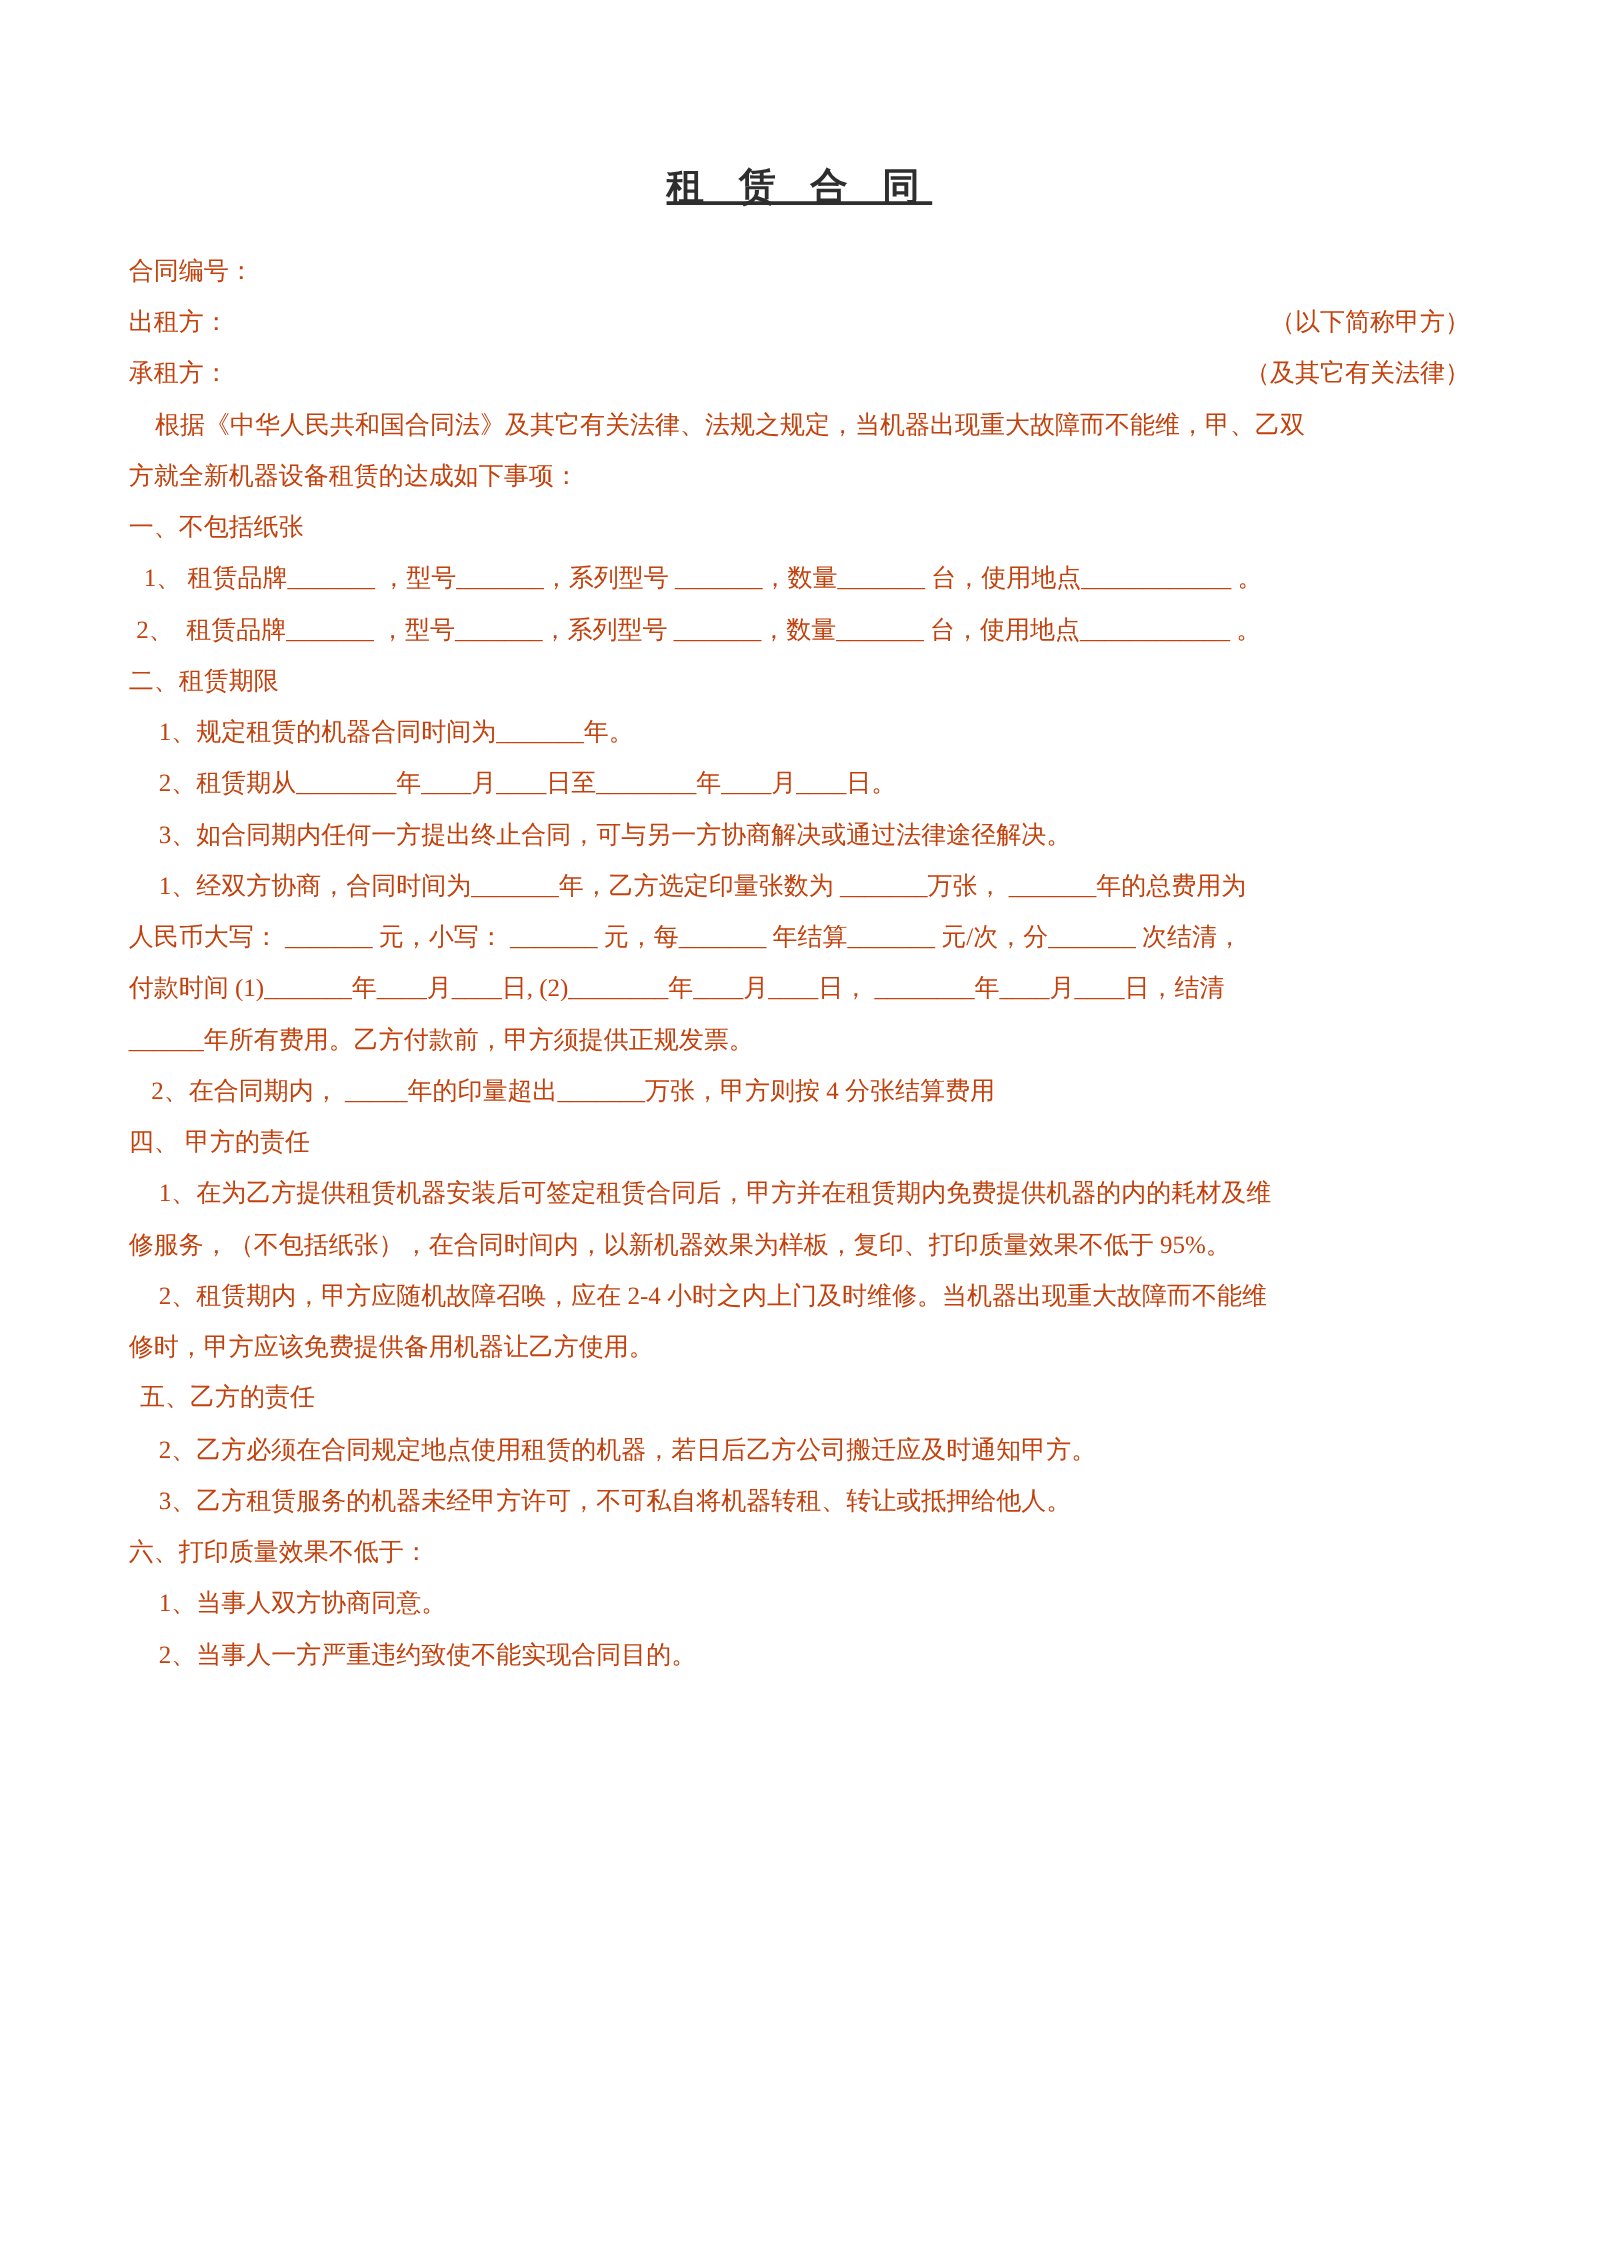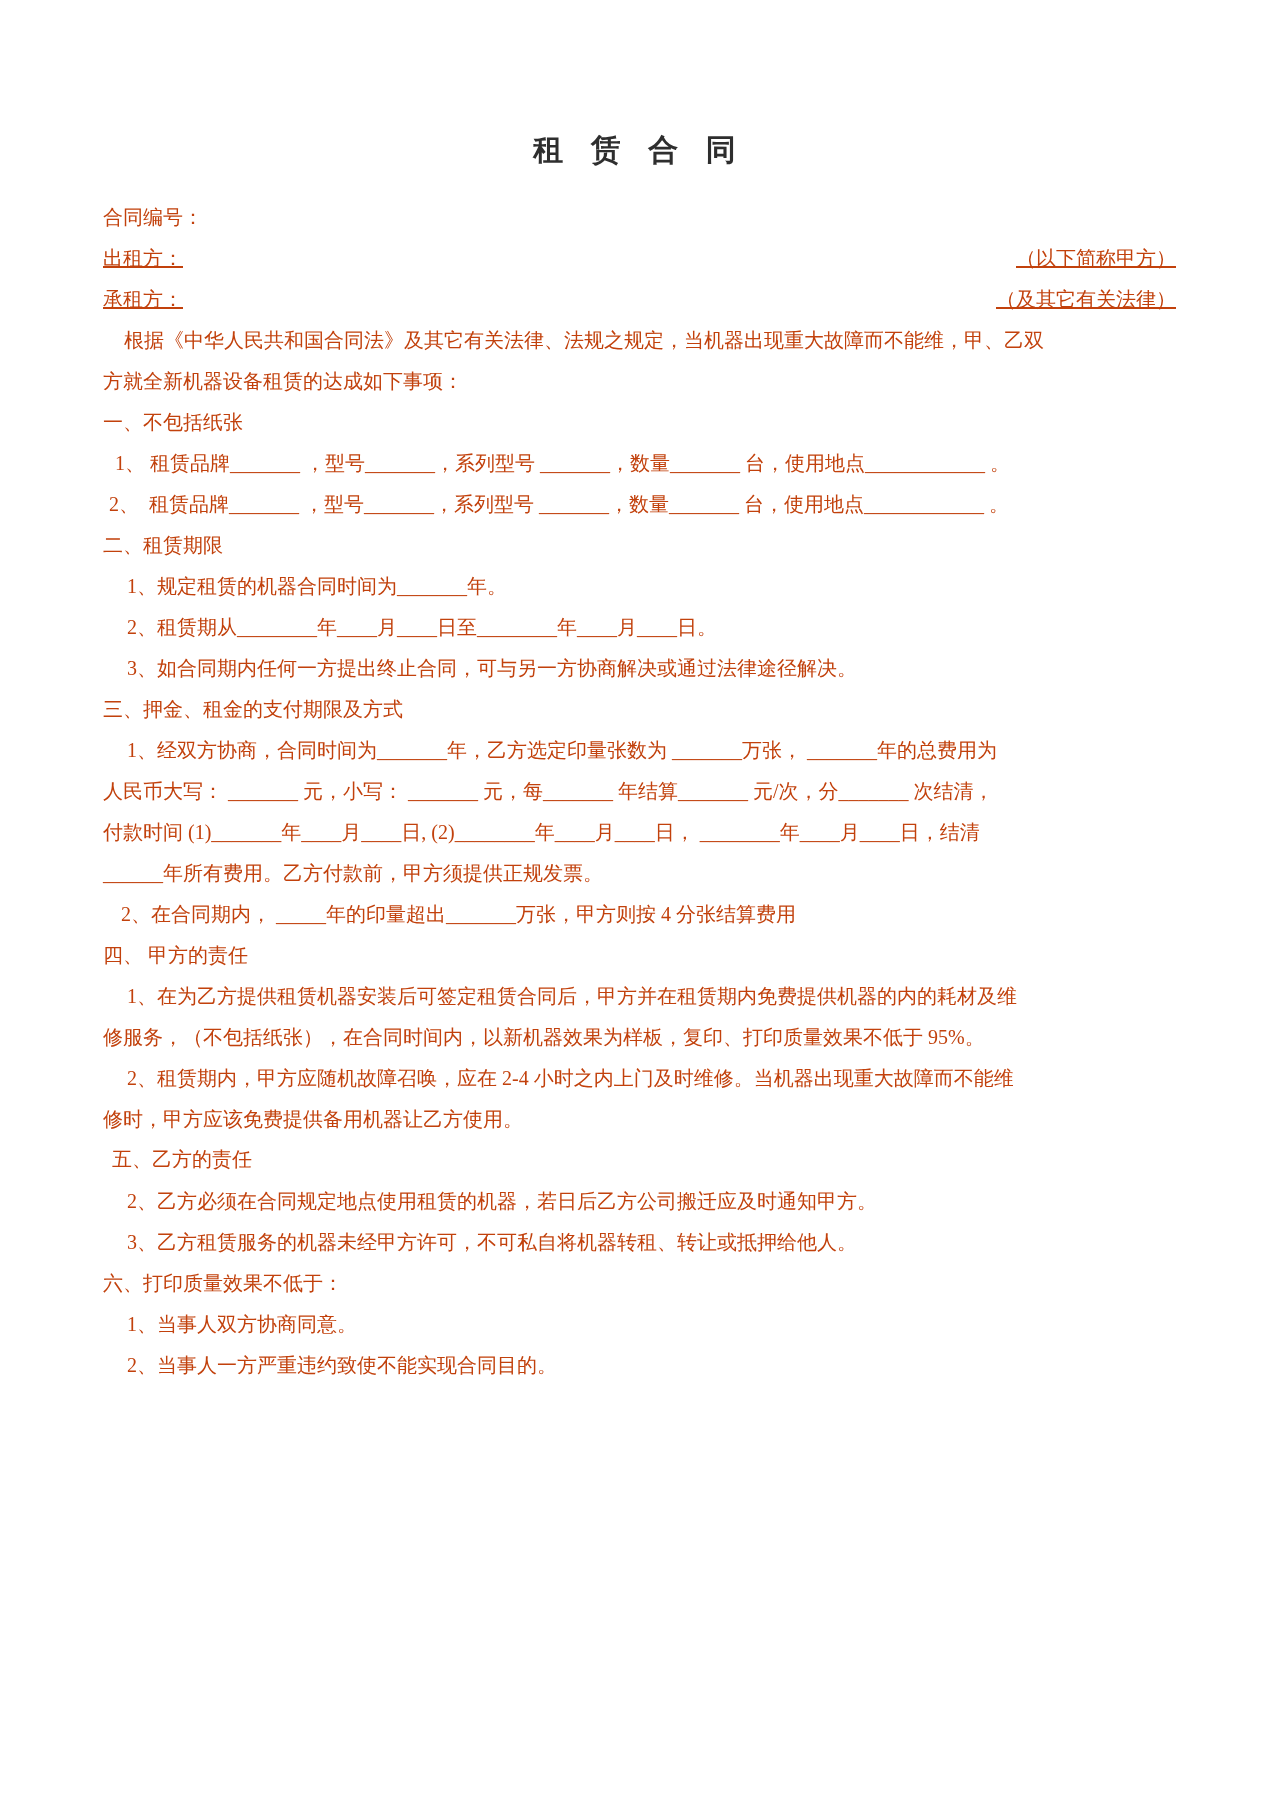--- a/index.html
+++ b/index.html
@@ -21,32 +21,32 @@
     overflow: hidden;
   }
   .title {
     margin: 0 0 22px 0;
     text-align: center;
     font-size: 30px;
     font-weight: bold;
     line-height: 50px;
     letter-spacing: 10px;
     color: #2e2e2e;
+    text-decoration: underline;
   }
   .ln {
     font-size: 20px;
     line-height: 41px;
     white-space: pre;
     color: #c2410c;
   }
   .row {
     display: flex;
     justify-content: space-between;
     align-items: flex-end;
-    text-decoration: underline;
   }
   .i03 { padding-left: 6px; }
   .i05 { padding-left: 9px; font-family: Liberation Mono, monospace; }
   .i06 { padding-left: 12px; }
   .i09 { padding-left: 18px; }
   .i10 { padding-left: 21px; }
   .i12 { padding-left: 24px; }
 </style>
 </head>
 <body>
@@ -72,21 +72,20 @@
 
   <div class="ln">一、不包括纸张</div>
   <div class="ln i06">1、 租赁品牌_______ ，型号_______，系列型号 _______，数量_______ 台，使用地点____________ 。</div>
   <div class="ln i03">2、  租赁品牌_______ ，型号_______，系列型号 _______，数量_______ 台，使用地点____________ 。</div>
 
   <div class="ln">二、租赁期限</div>
   <div class="ln i12">1、规定租赁的机器合同时间为_______年。</div>
   <div class="ln i12">2、租赁期从________年____月____日至________年____月____日。</div>
   <div class="ln i12">3、如合同期内任何一方提出终止合同，可与另一方协商解决或通过法律途径解决。</div>
 
-  <div class="ln">三、押金、租金的支付期限及方式</div>
   <div class="ln i12">1、经双方协商，合同时间为_______年，乙方选定印量张数为 _______万张， _______年的总费用为</div>
   <div class="ln">人民币大写： _______ 元，小写： _______ 元，每_______ 年结算_______ 元/次，分_______ 次结清，</div>
   <div class="ln">付款时间 (1)_______年____月____日, (2)________年____月____日， ________年____月____日，结清</div>
   <div class="ln">______年所有费用。乙方付款前，甲方须提供正规发票。</div>
   <div class="ln i09">2、在合同期内， _____年的印量超出_______万张，甲方则按 4 分张结算费用</div>
 
   <div class="ln">四、 甲方的责任</div>
   <div class="ln i12">1、在为乙方提供租赁机器安装后可签定租赁合同后，甲方并在租赁期内免费提供机器的内的耗材及维</div>
   <div class="ln">修服务，（不包括纸张），在合同时间内，以新机器效果为样板，复印、打印质量效果不低于 95%。</div>
   <div class="ln i12">2、租赁期内，甲方应随机故障召唤，应在 2-4 小时之内上门及时维修。当机器出现重大故障而不能维</div>

